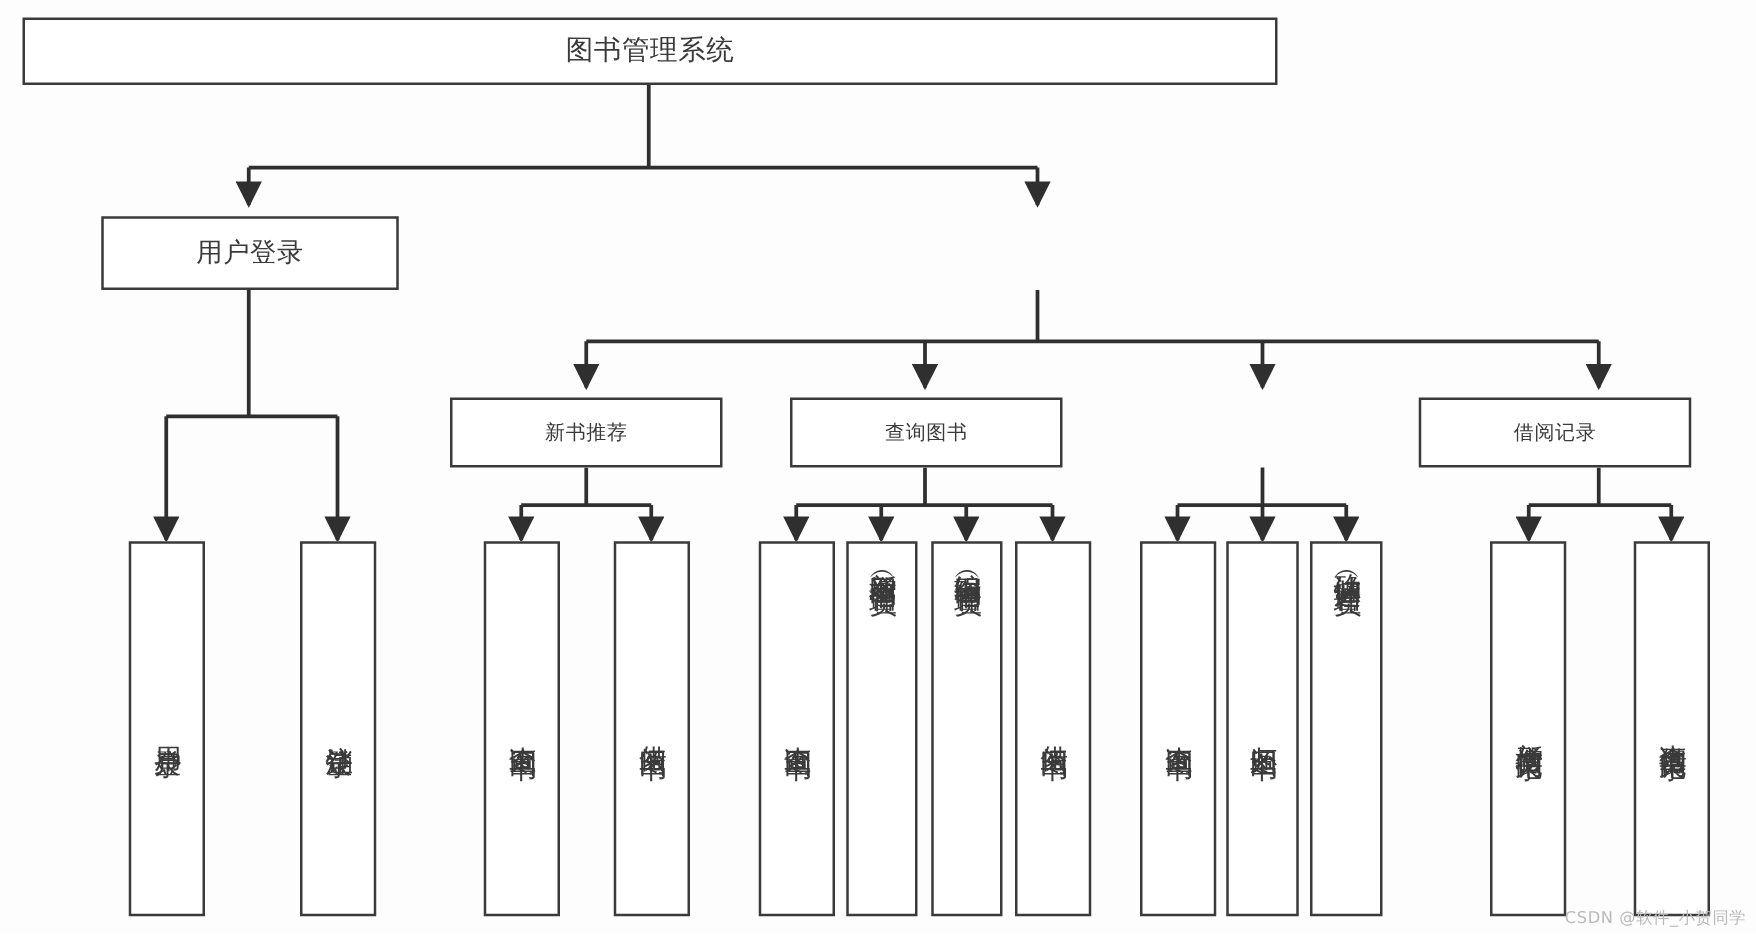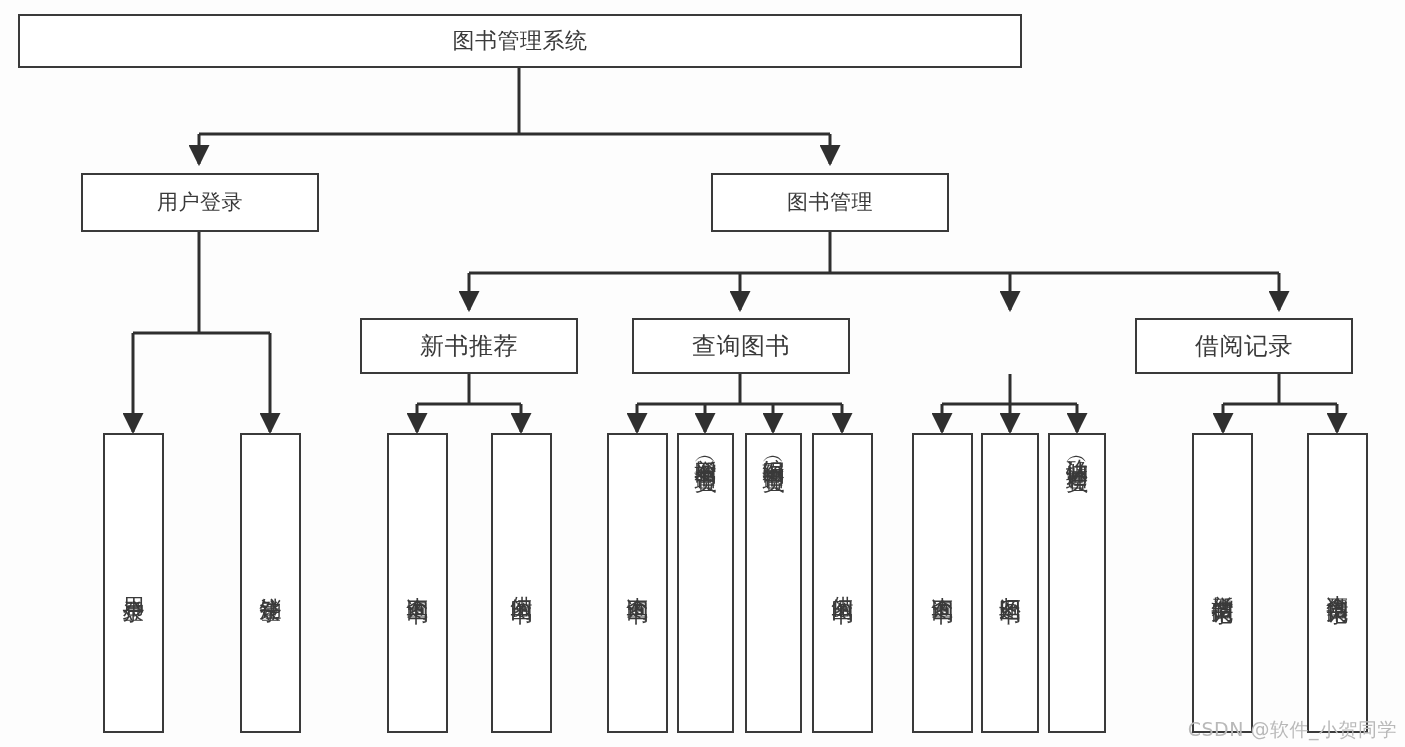--- a/index.html
+++ b/index.html
@@ -36,21 +36,21 @@
   }
   .node-label {
     display: block;
     text-align: center;
     line-height: 1.12;
     letter-spacing: 0.5px;
     color: #3a3a3a;
   }
   .node.root .node-label { font-size: 22px; }
   .node.level2 .node-label { font-size: 21px; }
-  .node.level3 .node-label { font-size: 24px; }
+  .node.level3 .node-label { font-size: 16px; }
   .node.leaf {
     align-items: flex-start;
     padding-top: 6px;
   }
   .node.leaf .node-label {
     writing-mode: vertical-rl;
     text-orientation: upright;
     font-size: 22px;
     line-height: 1.18;
     letter-spacing: 2px;
@@ -60,21 +60,21 @@
     align-items: flex-start;
   }
   .node.leaf.mid-text {
     align-items: center;
     padding-top: 0;
   }
   #watermark {
     position: absolute;
     right: 8px;
     bottom: 4px;
-    font-size: 19px;
+    font-size: 13px;
     color: #b9b9b9;
     letter-spacing: 0.5px;
     white-space: nowrap;
     pointer-events: none;
   }
 </style>
 </head>
 <body>
 
 <div id="canvas">
@@ -129,23 +129,20 @@
     </g>
   </svg>
 
   <div class="node root" style="left:18px; top:14px; width:1004px; height:54px;">
     <span class="node-label">图书管理系统</span>
   </div>
 
   <div class="node level2" style="left:81px; top:173px; width:238px; height:59px;">
     <span class="node-label">用户登录</span>
   </div>
-  <div class="node level2" style="left:711px; top:173px; width:238px; height:59px;">
-    <span class="node-label">图书管理</span>
-  </div>
 
   <div class="node level3" style="left:360px; top:318px; width:218px; height:56px;">
     <span class="node-label">新书推荐</span>
   </div>
   <div class="node level3" style="left:632px; top:318px; width:218px; height:56px;">
     <span class="node-label">查询图书</span>
   </div>
   <div class="node level3" style="left:1135px; top:318px; width:218px; height:56px;">
     <span class="node-label">借阅记录</span>
   </div>

